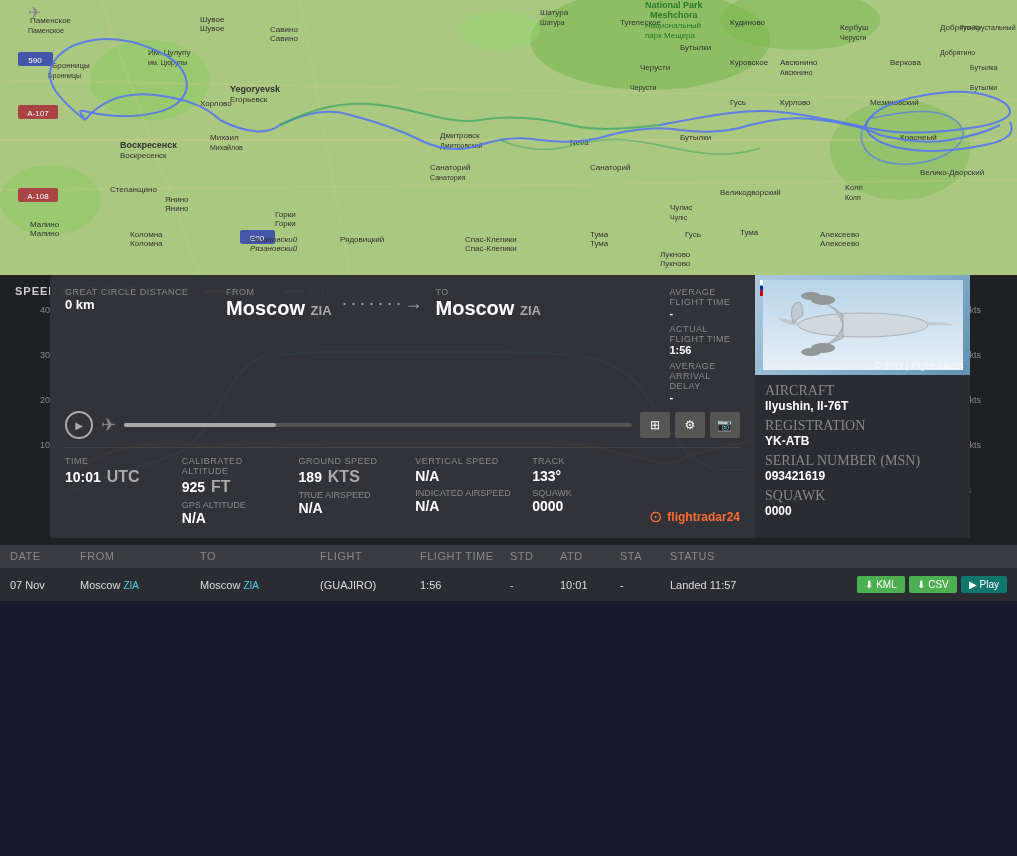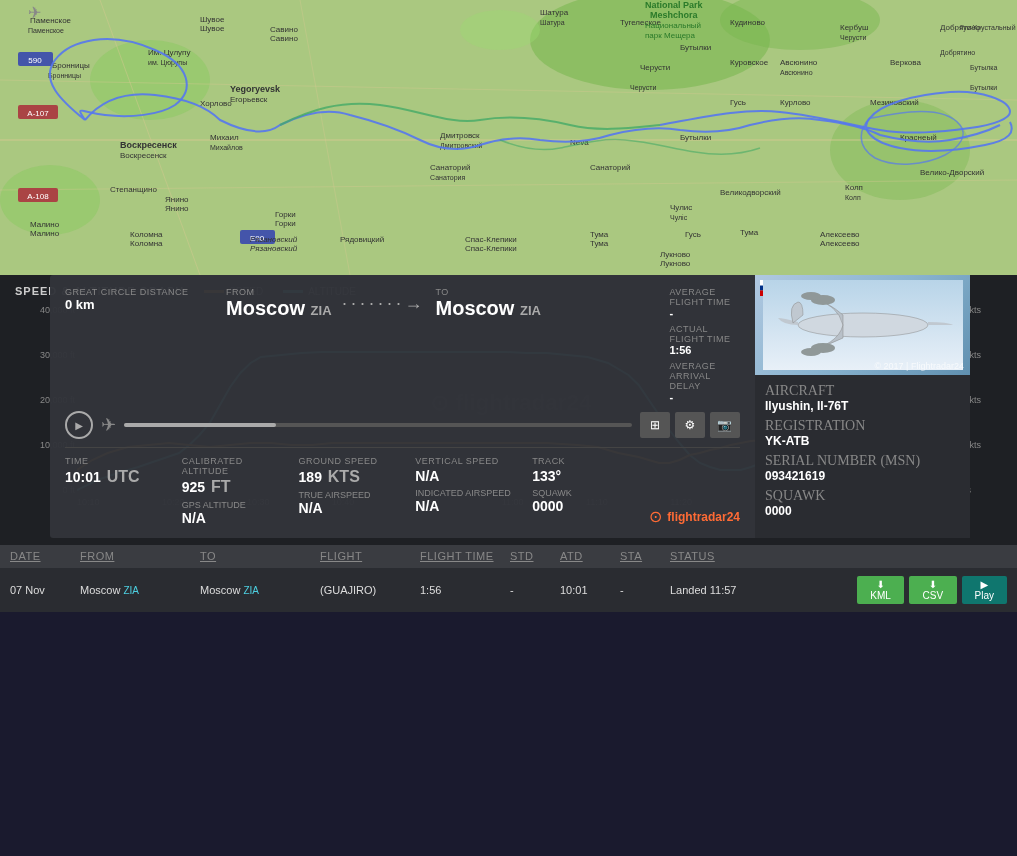--- a/index.html
+++ b/index.html
@@ -416,24 +416,24 @@
 
     .col-date { width: 70px; }
     .col-from { width: 120px; }
     .col-to { width: 120px; }
     .col-flight { width: 100px; }
     .col-ftime { width: 90px; }
     .col-std { width: 50px; }
     .col-atd { width: 60px; }
     .col-sta { width: 50px; }
     .col-status { flex: 1; }
-    .col-actions { width: 150px; display: flex; gap: 5px; justify-content: space-between; }
+    .col-actions { width: 150px; display: flex; justify-content: space-between; }
 
     .table-row .td { color: #ddd; }
-    .table-header .th { color: #888; text-decoration: underline; }
+    .table-header .th { color: #888; }
 
     .link-text { color: #4dd0e1; }
 
     .status-text { color: #ddd; }
 
     .action-btn {
       padding: 3px 8px;
       font-size: 10px;
       border: none;
       cursor: pointer;

